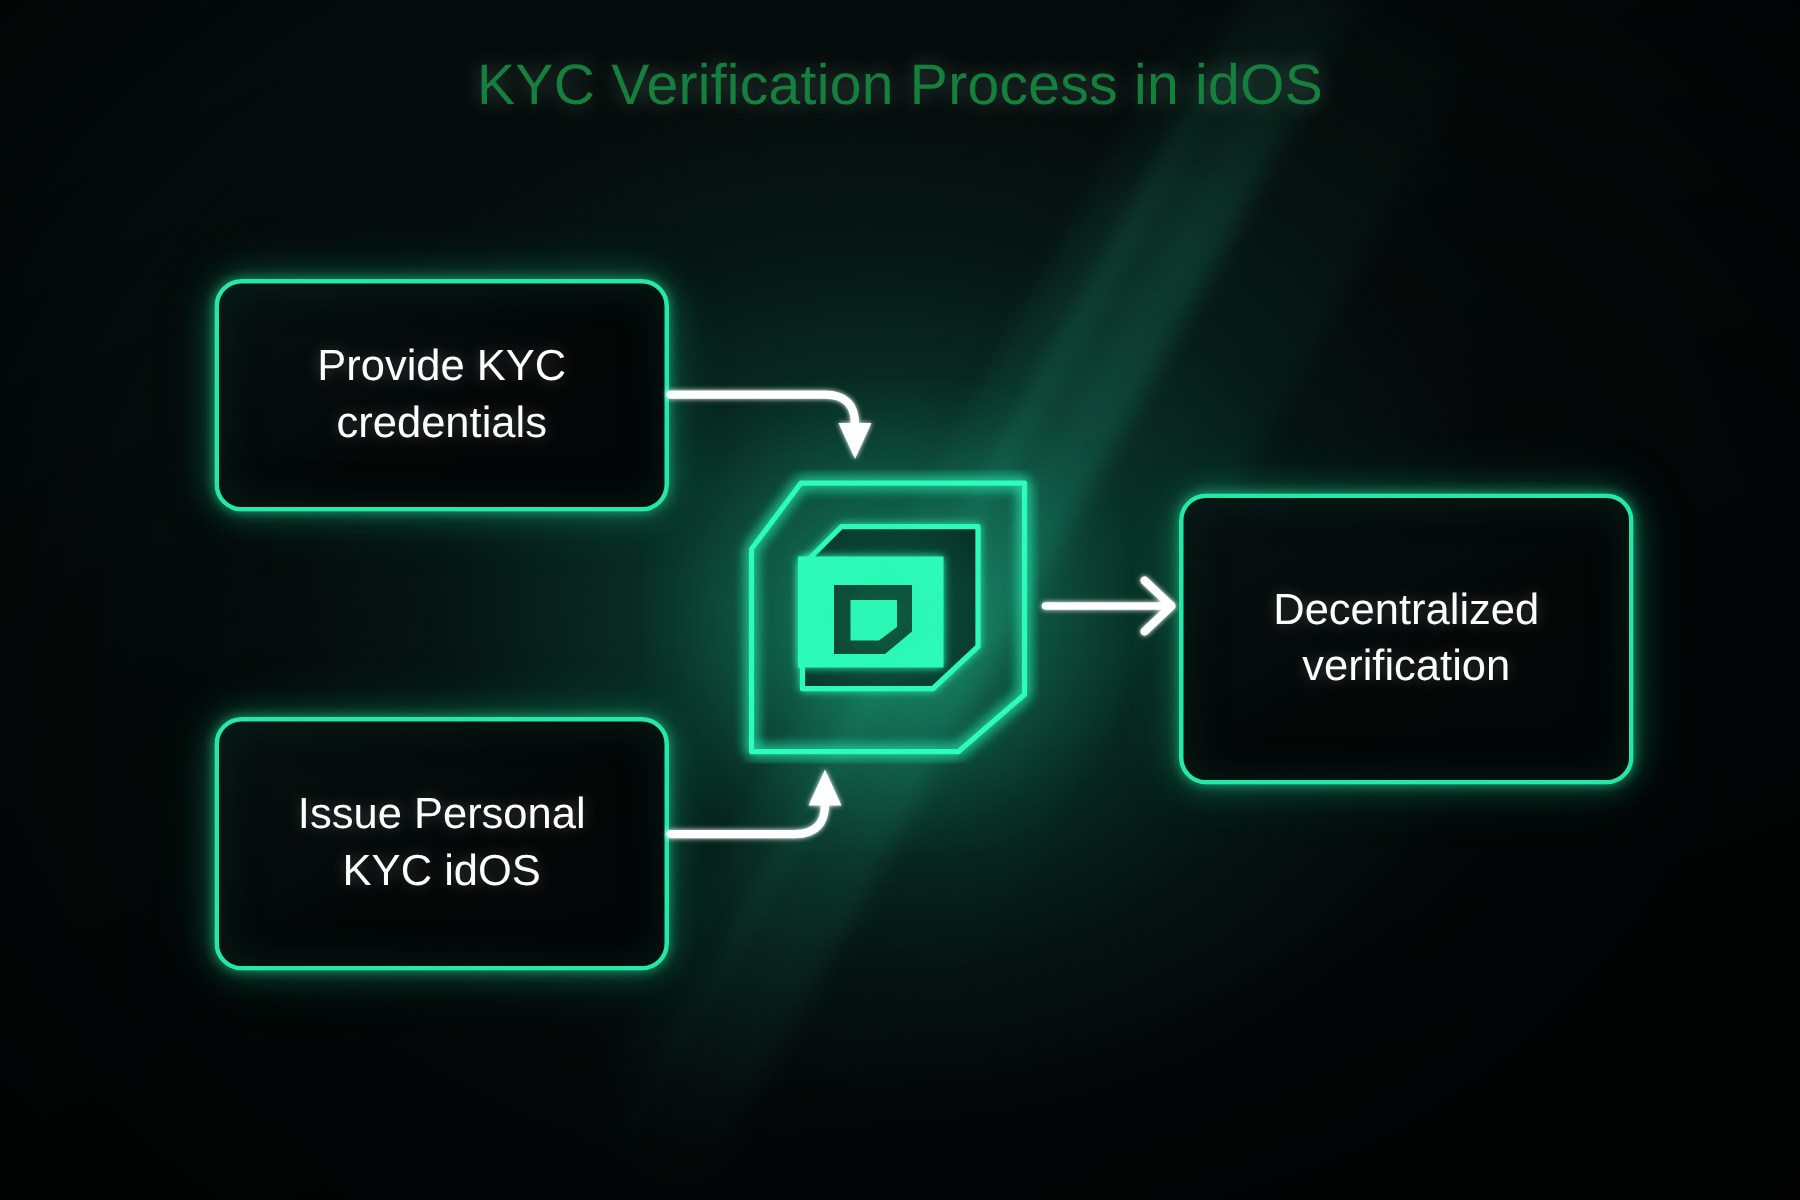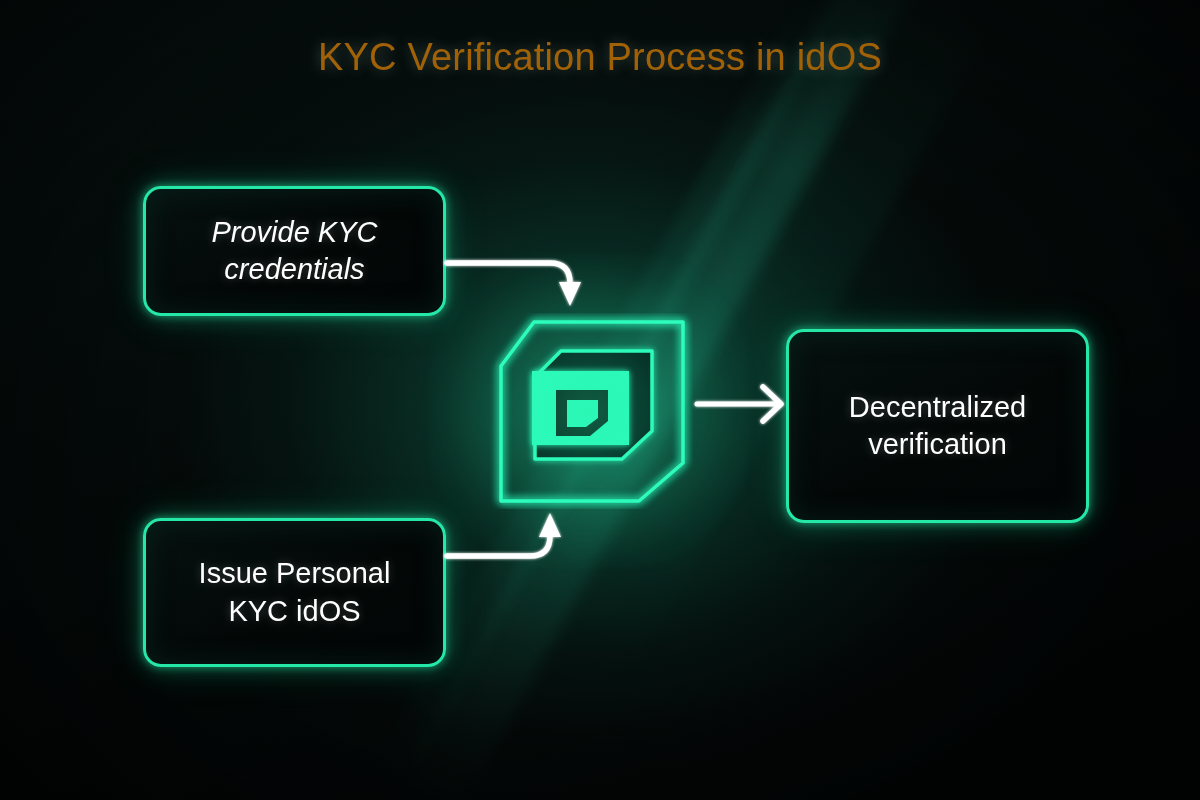--- a/index.html
+++ b/index.html
@@ -59,21 +59,21 @@
     left:700px; top:-60px;
     transform:rotate(29deg);
     opacity:.28;
   }
 
   
   .title {
     position:absolute;
     left:0; right:0; top:36px;
     text-align:center;
-    color:#a16207;
+    color:#15803d;
     font-size:38px;
     font-weight:400;
     letter-spacing:0.2px;
     text-shadow:0 0 14px rgba(220,255,245,0.28);
   }
 
   
   .node {
     position:absolute;
     border:3px solid #25E8A6;
@@ -88,22 +88,22 @@
     align-items:center;
     justify-content:center;
     text-align:center;
     color:#ffffff;
     font-size:29px;
     line-height:1.28;
     font-weight:400;
     text-shadow:0 0 10px rgba(255,255,255,0.25);
     padding:10px 16px;
   }
-  #node-provide   { left:143px; top:186px;  width:303px; height:130px;font-style:italic; }
-  #node-issue     { left:143px; top:478px;  width:303px; height:149px;margin-top:40px; }
+  #node-provide   { left:143px; top:186px;  width:303px; height:155px; }
+  #node-issue     { left:143px; top:478px;  width:303px; height:169px; }
   #node-decentral { left:786px; top:329px;  width:303px; height:194px; }
 
   
   .arrows { position:absolute; inset:0; pointer-events:none; }
 
   
   .logo {
     position:absolute;
     left:487px; top:313px;
     width:206px; height:196px;

